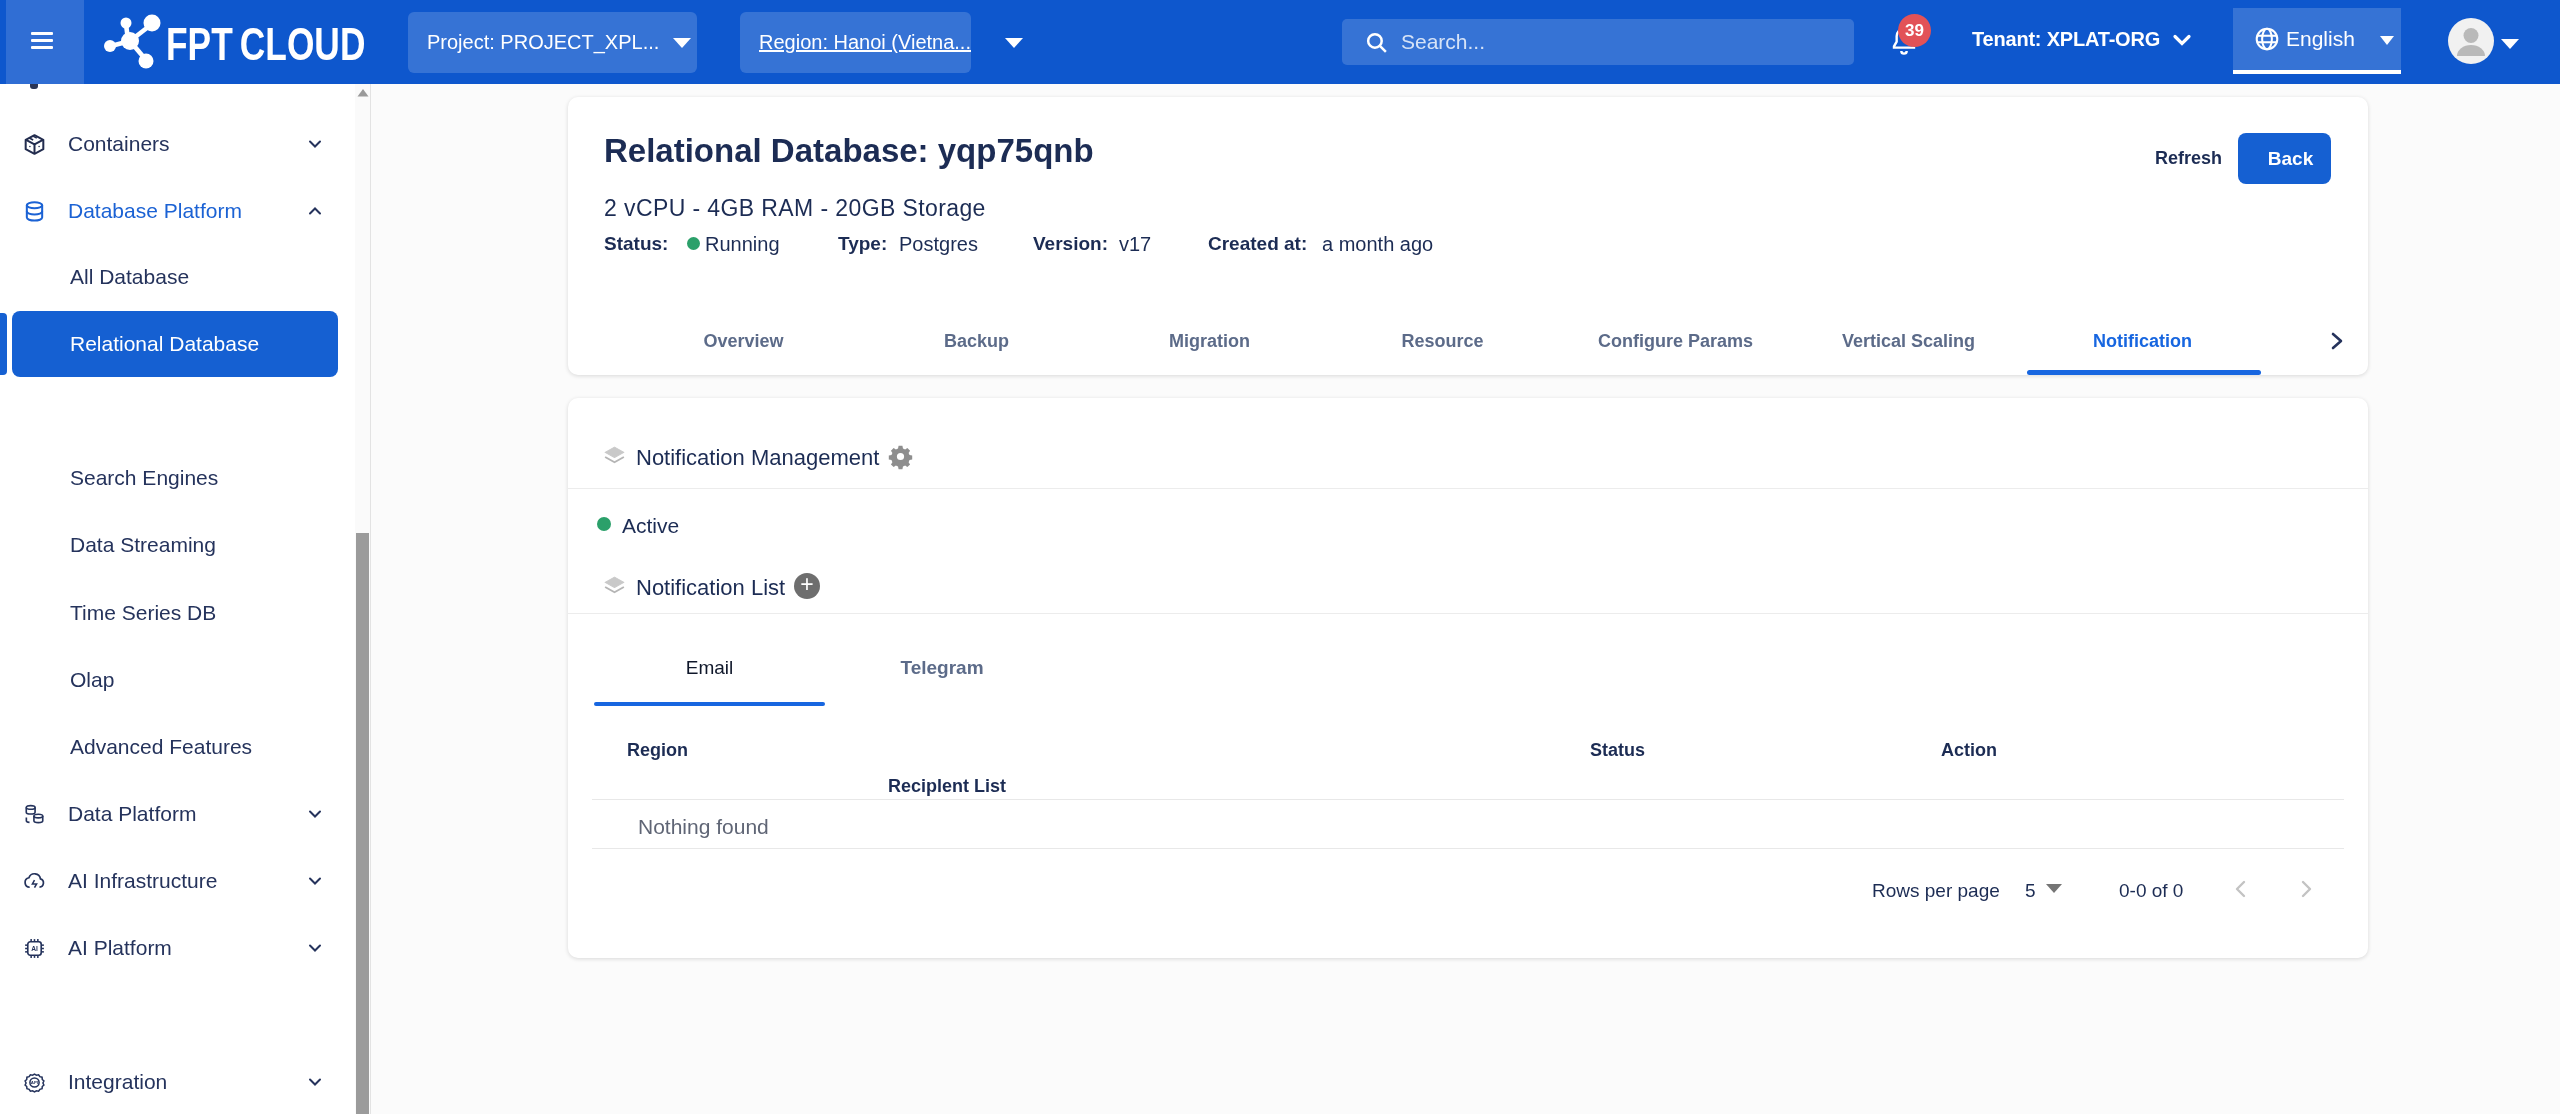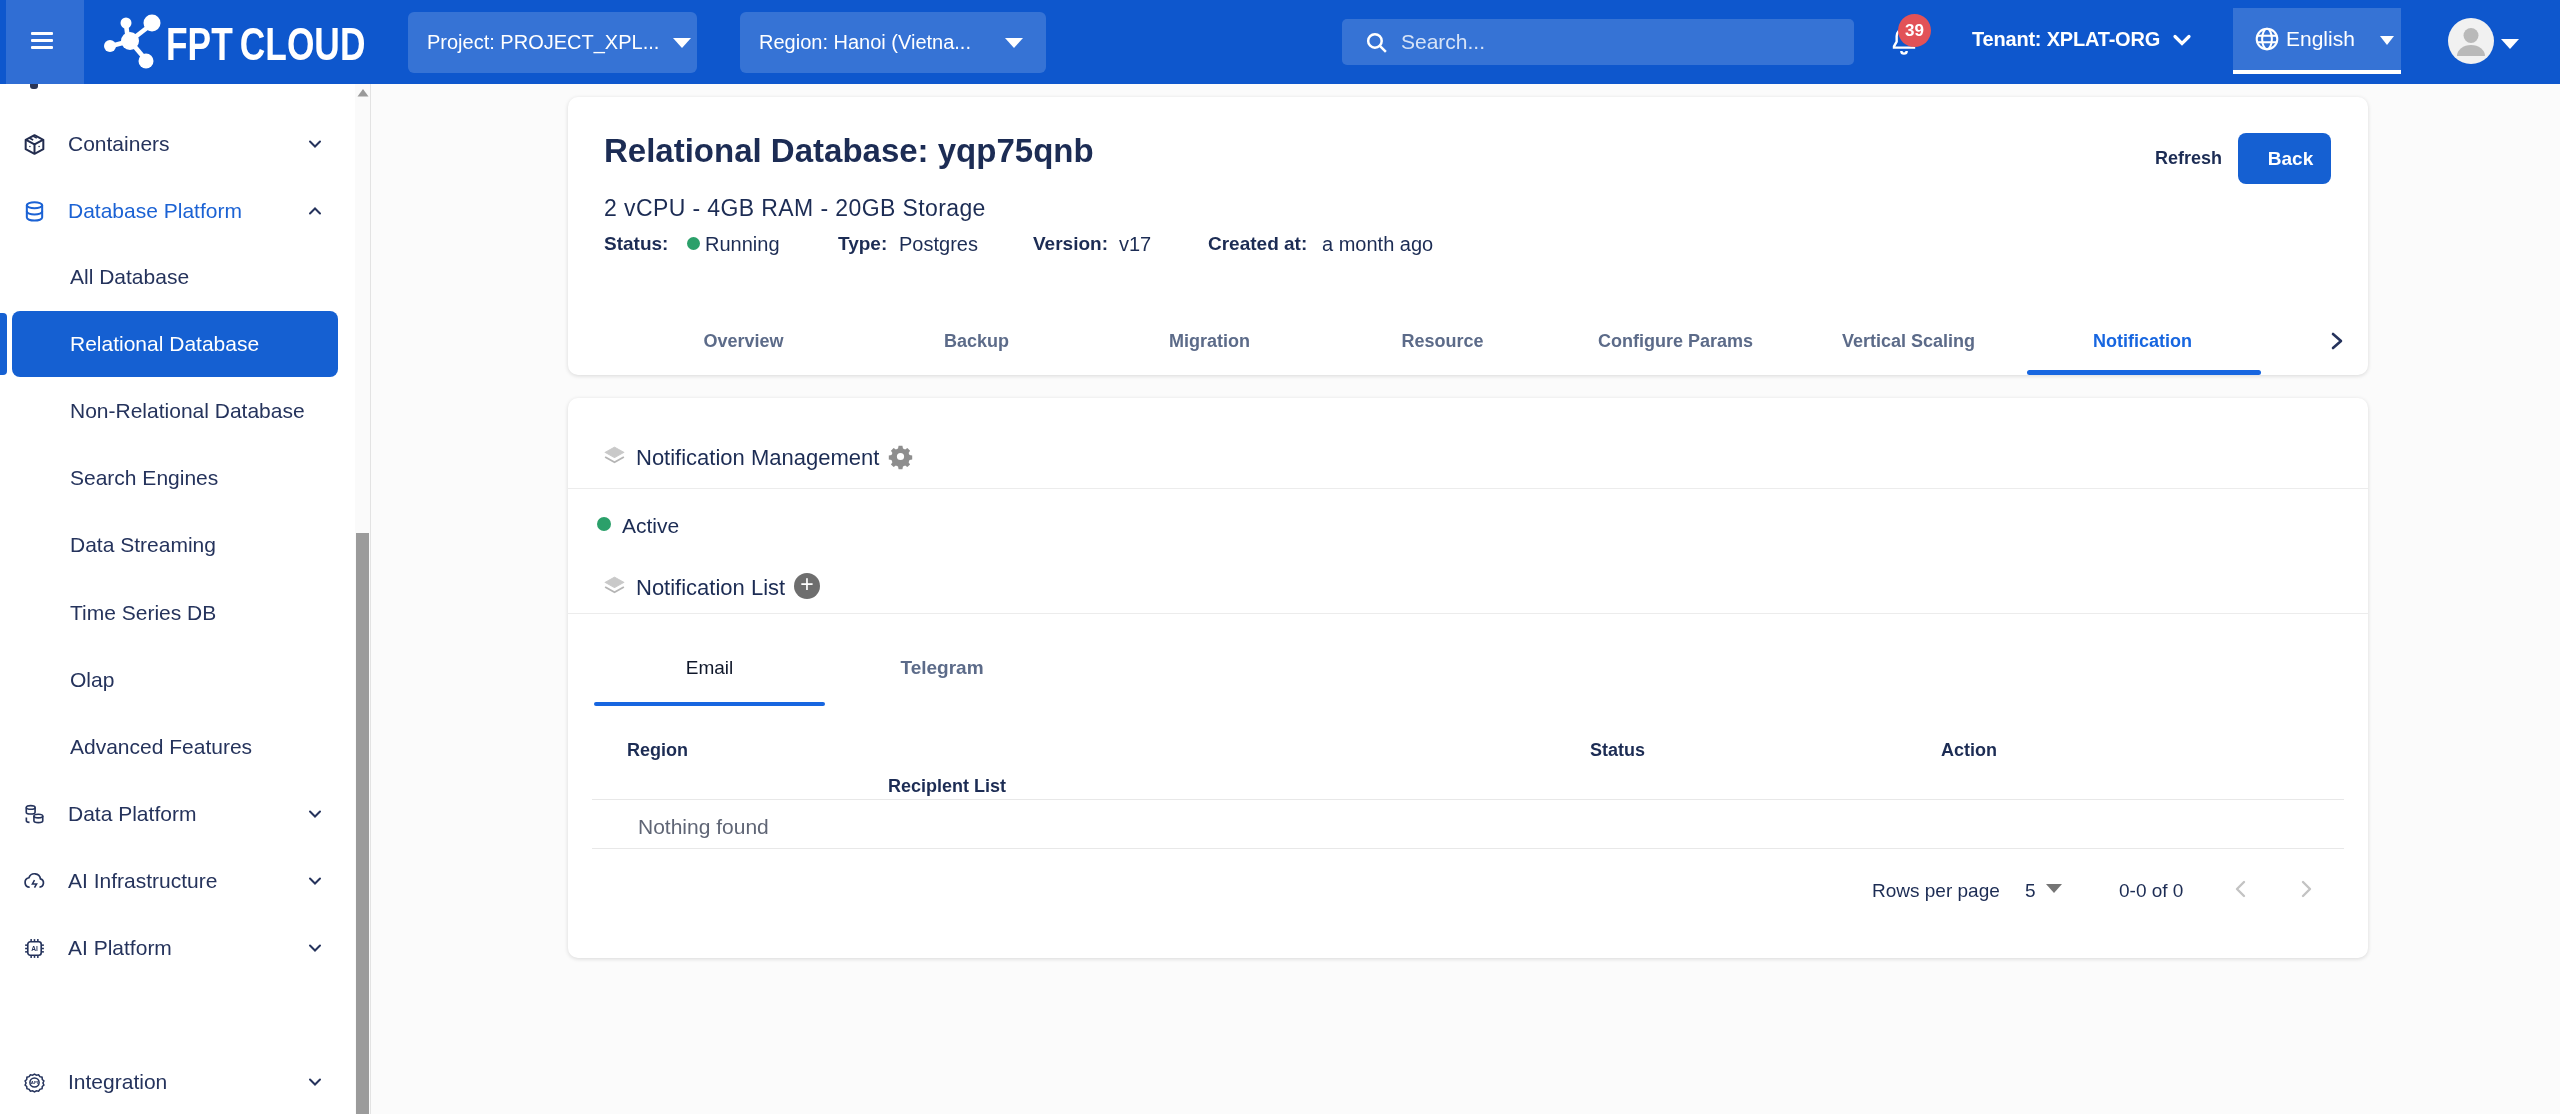--- a/index.html
+++ b/index.html
@@ -61,21 +61,21 @@
     <circle cx="24" cy="11" r="5.5" fill="#fff"></circle>
     <circle cx="8" cy="34" r="6" fill="#fff"></circle>
     <circle cx="44" cy="49" r="7.5" fill="#fff"></circle>
   </svg>
   <div class="logotext">FPT CLOUD</div>
 
   <div class="chip" style="left:408px; top:12px; width:289px; height:61px;">
     <span style="margin-left:19px;">Project: PROJECT_XPL...</span>
     <div class="caret-down" style="position:absolute; left:265px;"></div>
   </div>
-  <div class="chip" style="left:740px; top:12px; width:306px; height:61px;">
+  <div class="chip" style="left:740px; top:12px; width:231px; height:61px;text-decoration:underline;">
     <span style="margin-left:19px;">Region: Hanoi (Vietna...</span>
     <div class="caret-down" style="position:absolute; left:265px;"></div>
   </div>
 
   <div class="searchbox">
     <svg style="margin-left:22px;" width="25" height="25" viewBox="0 0 24 24" fill="none" stroke="#fff" stroke-width="2.4">
         <circle cx="10.5" cy="10.5" r="6.5"></circle>
         <line x1="15.5" y1="15.5" x2="21" y2="21"></line>
       </svg>
     <span style="margin-left:12px;">Search...</span>
@@ -145,23 +145,20 @@
 
   <div class="mi sub" style="top:160px;">
       <span class="lbl">All Database</span>
     </div>
 
   <div class="active-bar" style="top:229px;"></div>
   <div class="active-item" style="top:227px;">
       <span style="margin-left:58px;">Relational Database</span>
     </div>
 
-  <div class="mi sub" style="top:294px;">
-      <span class="lbl">Non-Relational Database</span>
-    </div>
   <div class="mi sub" style="top:361px;">
       <span class="lbl">Search Engines</span>
     </div>
   <div class="mi sub" style="top:428px;">
       <span class="lbl">Data Streaming</span>
     </div>
   <div class="mi sub" style="top:496px;">
       <span class="lbl">Time Series DB</span>
     </div>
   <div class="mi sub" style="top:563px;">

